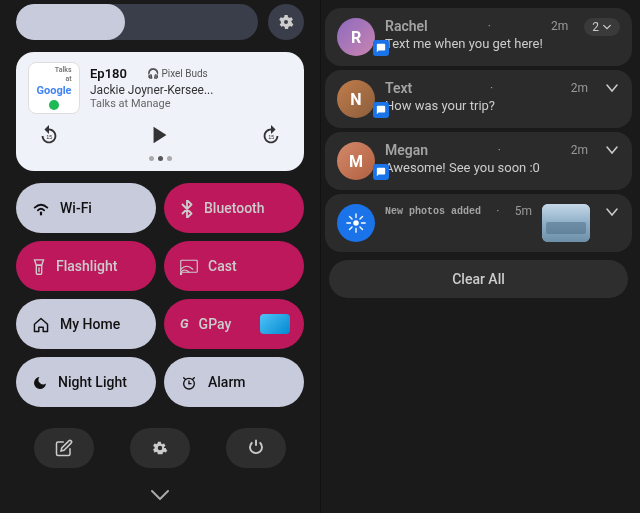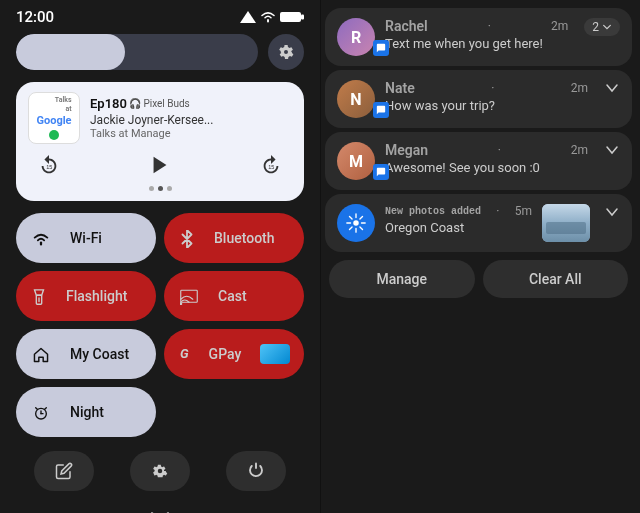--- a/index.html
+++ b/index.html
@@ -108,21 +108,21 @@
       line-height: 1.2;
       border: 1px solid #ddd;
       flex-shrink: 0;
     }
     .media-info {
       flex: 1;
     }
     .media-title-row {
       display: flex;
       align-items: center;
-      gap: 2px;
+      gap: 20px;
       margin-bottom: 2px;
     }
     .media-ep {
       font-size: 13px;
       font-weight: 600;
       color: #111;
     }
     .media-device {
       font-size: 10px;
       color: #555;
@@ -175,32 +175,32 @@
       grid-template-columns: 1fr 1fr;
       gap: 8px;
       padding: 4px 16px;
     }
     .toggle-tile {
       height: 50px;
       border-radius: 25px;
       display: flex;
       align-items: center;
       padding: 0 16px;
-      gap: 20px;
+      gap: 10px;
       font-size: 14px;
       font-weight: 500;
       cursor: pointer;
       position: relative;
     }
     .toggle-tile.active {
       background: #c8cbdc;
       color: #111;
     }
     .toggle-tile.inactive {
-      background: #b91c1c;
+      background: #be185d;
       color: #ccc;
     }
     .tile-icon {
       font-size: 17px;
     }
     .tile-label {
       font-size: 14px;
       font-weight: 500;
     }
 
@@ -401,38 +401,20 @@
     }
 
     
     svg { display: inline-block; vertical-align: middle; }
   </style>
 </head>
 <body>
 
 <div class="left-panel">
 
-  <div class="status-bar">
-    <span class="status-time">12:00</span>
-    <div class="status-icons">
-
-      <svg width="16" height="12" viewBox="0 0 16 12">
-        <polygon points="8,0 16,12 0,12" fill="white"></polygon>
-      </svg>
-      <svg width="16" height="12" viewBox="0 0 20 16">
-        <path d="M10 12 L10 14" stroke="white" stroke-width="2.5" fill="none" stroke-linecap="round"></path>
-        <path d="M6 9 Q10 5 14 9" stroke="white" stroke-width="2" fill="none" stroke-linecap="round"></path>
-        <path d="M2 6 Q10 -1 18 6" stroke="white" stroke-width="2" fill="none" stroke-linecap="round"></path>
-      </svg>
-      <svg width="24" height="12" viewBox="0 0 24 12">
-        <rect x="0" y="1" width="21" height="10" rx="2" ry="2" fill="white"></rect>
-        <rect x="21" y="3.5" width="3" height="5" rx="1" fill="white"></rect>
-      </svg>
-    </div>
-  </div>
 
   <div class="brightness-area">
     <div class="brightness-slider-track">
       <div class="brightness-slider-fill"></div>
     </div>
     <div class="settings-gear">
       <svg width="16" height="16" viewBox="0 0 24 24" fill="#ccc">
         <path d="M12 15a3 3 0 100-6 3 3 0 000 6zm8.9-3a7 7 0 01-.1 1.4l2 1.6c.2.2.2.4.1.6l-1.9 3.3c-.1.2-.4.3-.6.2l-2.4-1a8 8 0 01-2.4 1.4l-.4 2.5c0 .2-.2.4-.5.4h-3.8c-.3 0-.5-.2-.5-.4l-.4-2.5a8 8 0 01-2.4-1.4l-2.4 1c-.2.1-.5 0-.6-.2l-1.9-3.3c-.1-.2 0-.5.2-.6l2-1.6A8 8 0 014 12a8 8 0 01.1-1.4l-2-1.6c-.2-.2-.2-.4-.1-.6L3.9 5.1c.1-.2.4-.3.6-.2l2.4 1a8 8 0 012.4-1.4l.4-2.5c0-.2.2-.4.5-.4h3.8c.3 0 .5.2.5.4l.4 2.5a8 8 0 012.4 1.4l2.4-1c.2-.1.5 0 .6.2l1.9 3.3c.1.2 0 .5-.2.6l-2 1.6c.1.4.1.9.1 1.4z"></path>
       </svg>
     </div>
@@ -530,41 +512,49 @@
       </span>
       <span class="tile-label">Cast</span>
     </div>
 
     <div class="toggle-tile active">
       <span class="tile-icon">
         <svg width="18" height="16" viewBox="0 0 24 22" fill="none">
           <path d="M3 10 L12 2 L21 10 L21 20 L15 20 L15 14 L9 14 L9 20 L3 20 Z" stroke="#111" stroke-width="2" fill="none" stroke-linejoin="round"></path>
         </svg>
       </span>
-      <span class="tile-label">My Coast</span>
+      <span class="tile-label">My Home</span>
     </div>
 
     <div class="toggle-tile inactive" style="position:relative;">
       <span class="tile-icon" style="font-size:13px;color:#ccc;font-style:italic;font-weight:700;">G</span>
       <span class="tile-label">GPay</span>
       <div class="gpay-card"></div>
     </div>
 
+    <div class="toggle-tile active">
+      <span class="tile-icon">
+        <svg width="16" height="16" viewBox="0 0 24 24" fill="#111">
+          <path d="M21 12.79A9 9 0 1111.21 3 7 7 0 0021 12.79z"></path>
+        </svg>
+      </span>
+      <span class="tile-label">Night Light</span>
+    </div>
 
     <div class="toggle-tile active">
       <span class="tile-icon">
         <svg width="18" height="16" viewBox="0 0 24 24" fill="none">
           <circle cx="12" cy="13" r="8" stroke="#111" stroke-width="2" fill="none"></circle>
           <line x1="12" y1="13" x2="12" y2="9" stroke="#111" stroke-width="2" stroke-linecap="round"></line>
           <line x1="12" y1="13" x2="15" y2="13" stroke="#111" stroke-width="2" stroke-linecap="round"></line>
           <line x1="4" y1="4" x2="6.5" y2="6.5" stroke="#111" stroke-width="2" stroke-linecap="round"></line>
           <line x1="20" y1="4" x2="17.5" y2="6.5" stroke="#111" stroke-width="2" stroke-linecap="round"></line>
         </svg>
       </span>
-      <span class="tile-label">Night</span>
+      <span class="tile-label">Alarm</span>
     </div>
   </div>
 
   <div class="bottom-actions">
     <div class="action-btn">
       <svg width="18" height="18" viewBox="0 0 24 24" fill="none">
         <path d="M11 4H4a2 2 0 00-2 2v14a2 2 0 002 2h14a2 2 0 002-2v-7" stroke="#ccc" stroke-width="2" stroke-linecap="round"></path>
         <path d="M18.5 2.5a2.12 2.12 0 013 3L12 15l-4 1 1-4 9.5-9.5z" stroke="#ccc" stroke-width="2" stroke-linecap="round"></path>
       </svg>
     </div>
@@ -621,21 +611,21 @@
     <div style="position:relative; flex-shrink:0;">
       <div class="notif-avatar avatar-nate">N</div>
       <div class="notif-app-icon">
         <svg width="10" height="10" viewBox="0 0 24 24" fill="white">
           <path d="M20 2H4C2.9 2 2 2.9 2 4v18l4-4h14c1.1 0 2-.9 2-2V4c0-1.1-.9-2-2-2z"></path>
         </svg>
       </div>
     </div>
     <div class="notif-body">
       <div class="notif-header">
-        <span class="notif-sender">Nate</span>
+        <span class="notif-sender">Text</span>
         <span style="font-size:12px;color:#999;margin-left:4px;">·</span>
         <span class="notif-time" style="margin-left:4px;">2m</span>
       </div>
       <div class="notif-message">How was your trip?</div>
     </div>
     <div class="notif-chevron">
       <svg width="16" height="16" viewBox="0 0 16 16">
         <polyline points="3,5 8,11 13,5" stroke="#ccc" stroke-width="1.5" fill="none" stroke-linecap="round"></polyline>
       </svg>
     </div>
@@ -673,30 +663,28 @@
           <path d="M12 2v4M12 18v4M2 12h4M18 12h4M4.9 4.9l2.8 2.8M16.3 16.3l2.8 2.8M4.9 19.1l2.8-2.8M16.3 7.7l2.8-2.8" stroke="white" stroke-width="1.5" stroke-linecap="round"></path>
         </svg>
       </div>
     </div>
     <div class="notif-body">
       <div class="notif-header">
         <span class="notif-sender" style="font-size:10px;font-family:Liberation Mono, monospace;">New photos added</span>
         <span style="font-size:12px;color:#999;margin-left:4px;">·</span>
         <span class="notif-time" style="margin-left:4px;">5m</span>
       </div>
-      <div class="notif-message">Oregon Coast</div>
     </div>
     <div class="notif-photo-thumb">
       <div class="photo-landscape"></div>
     </div>
     <div class="notif-chevron" style="margin-left:4px;">
       <svg width="16" height="16" viewBox="0 0 16 16">
         <polyline points="3,5 8,11 13,5" stroke="#ccc" stroke-width="1.5" fill="none" stroke-linecap="round"></polyline>
       </svg>
     </div>
   </div>
 
   <div class="notif-actions">
-    <div class="notif-action-btn">Manage</div>
     <div class="notif-action-btn">Clear All</div>
   </div>
 
 </div>
 
 </body></html>

